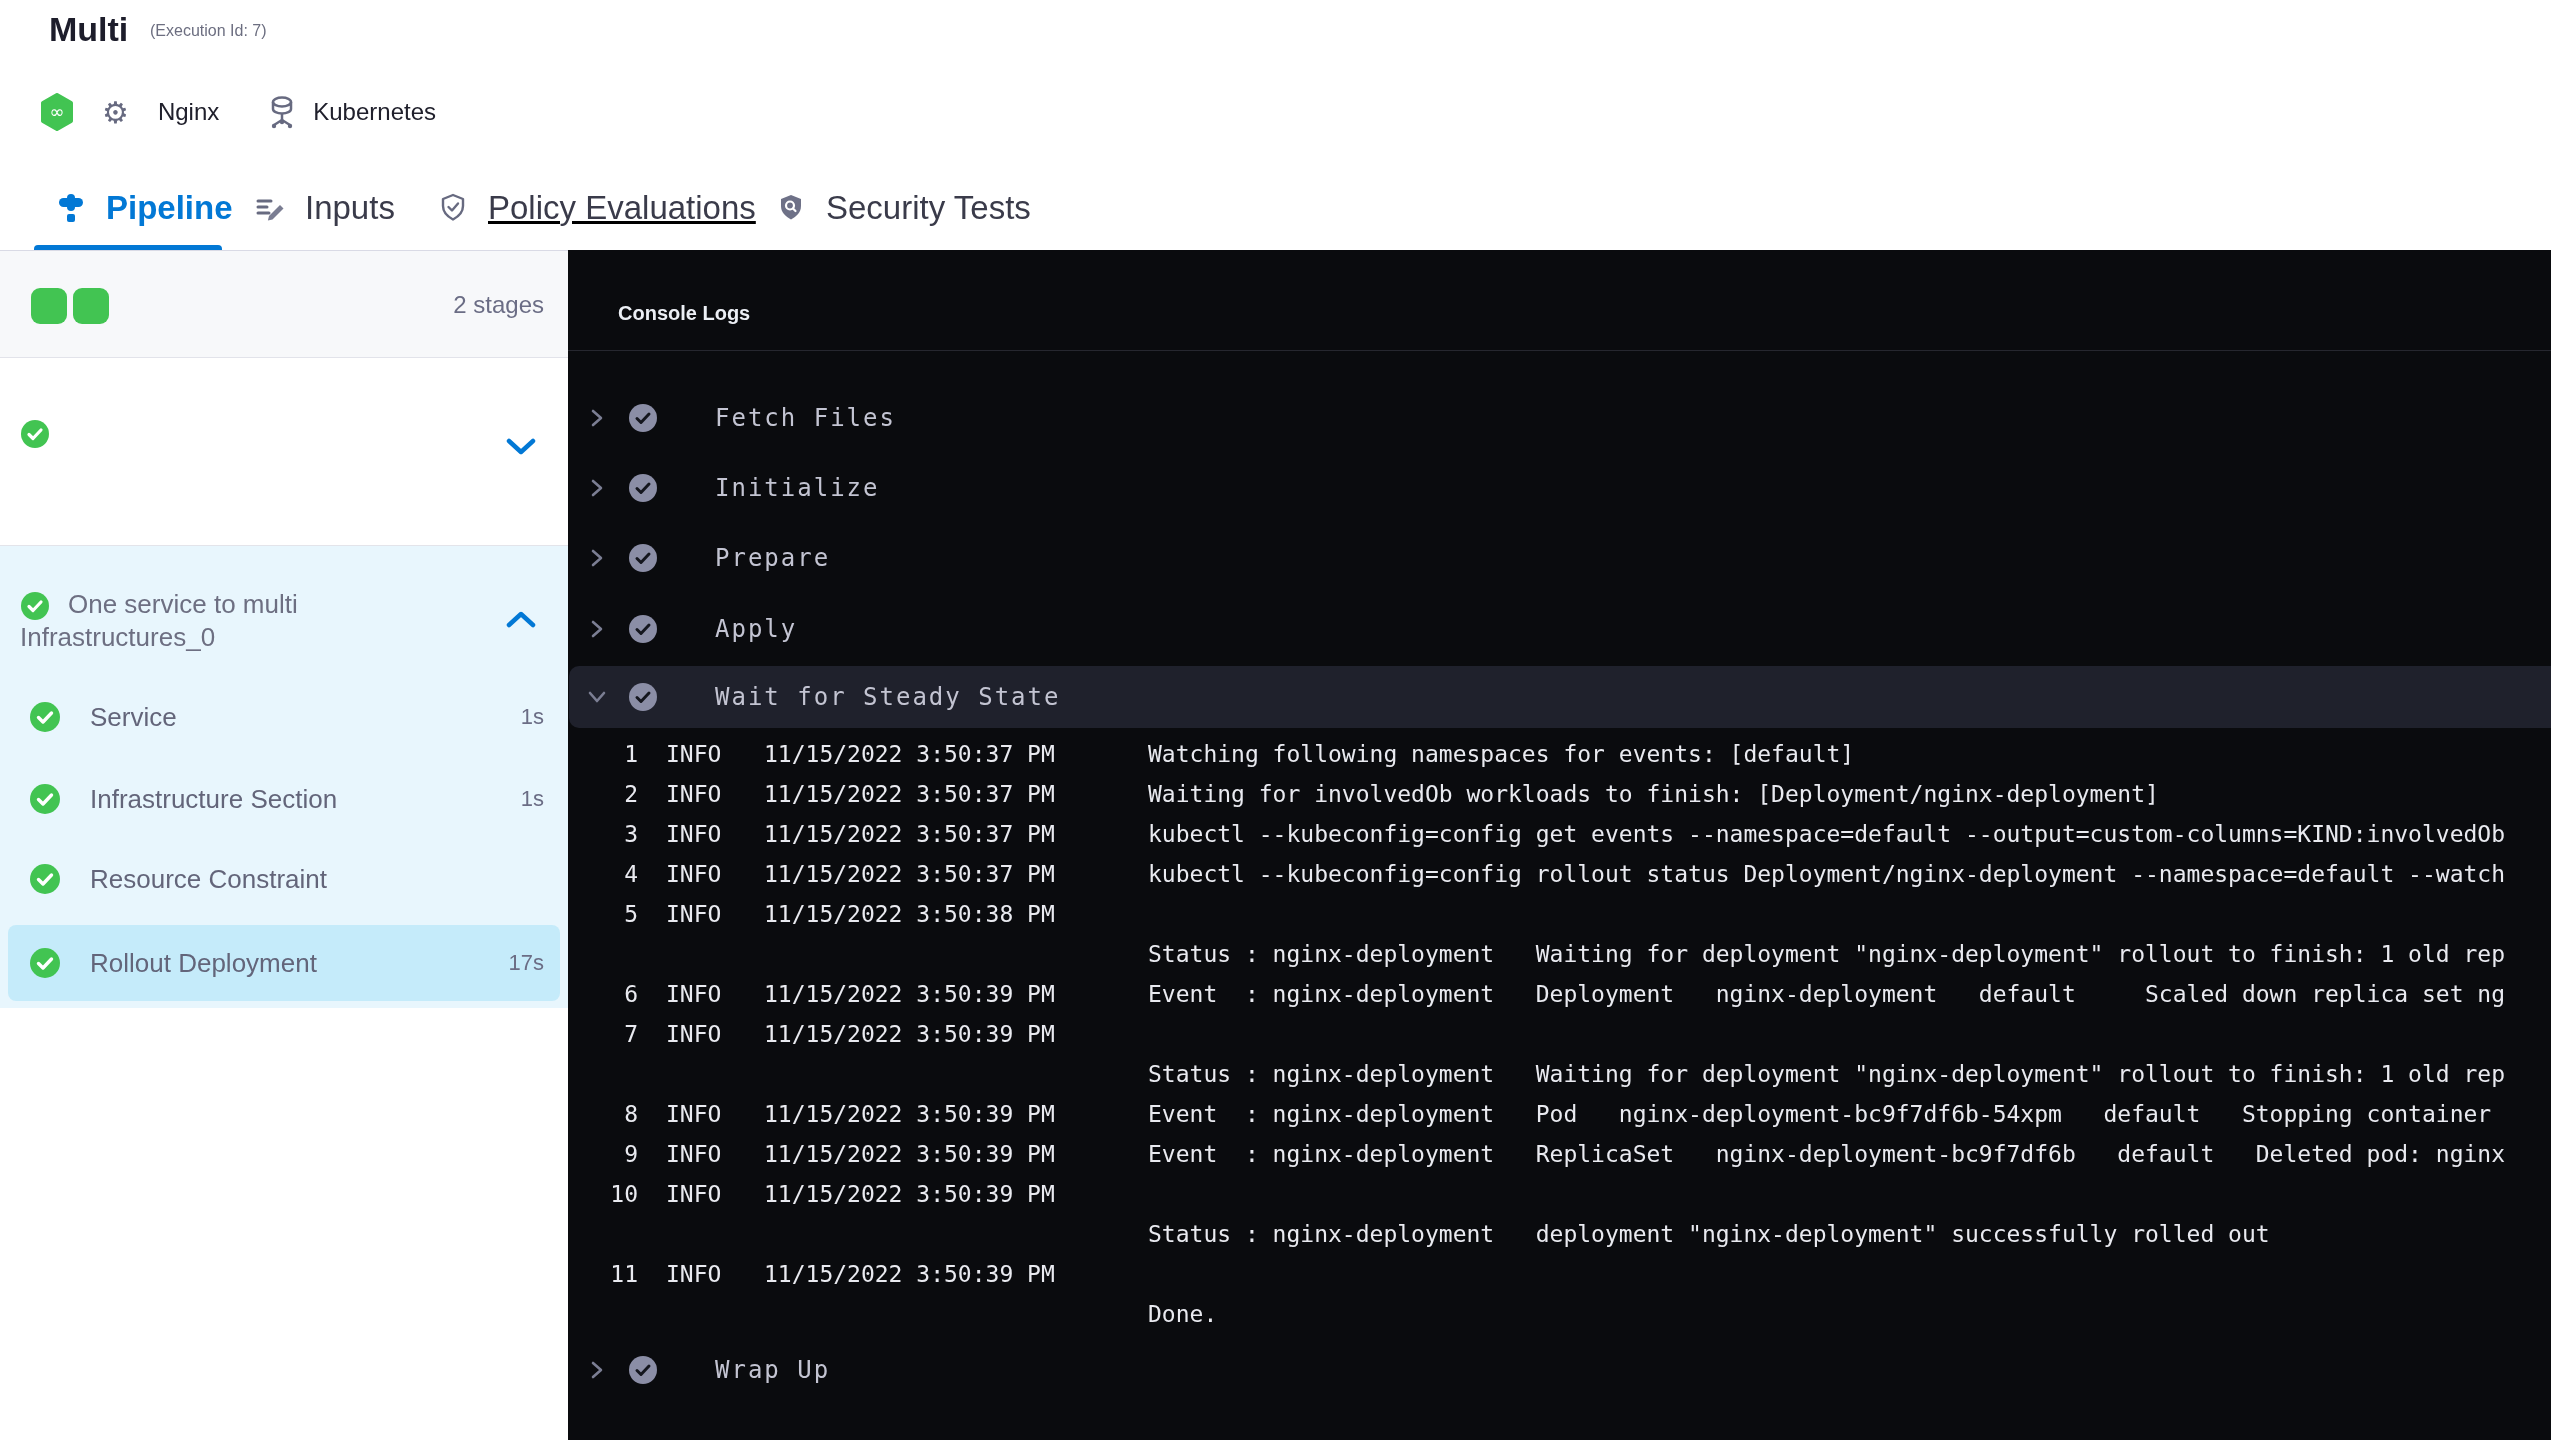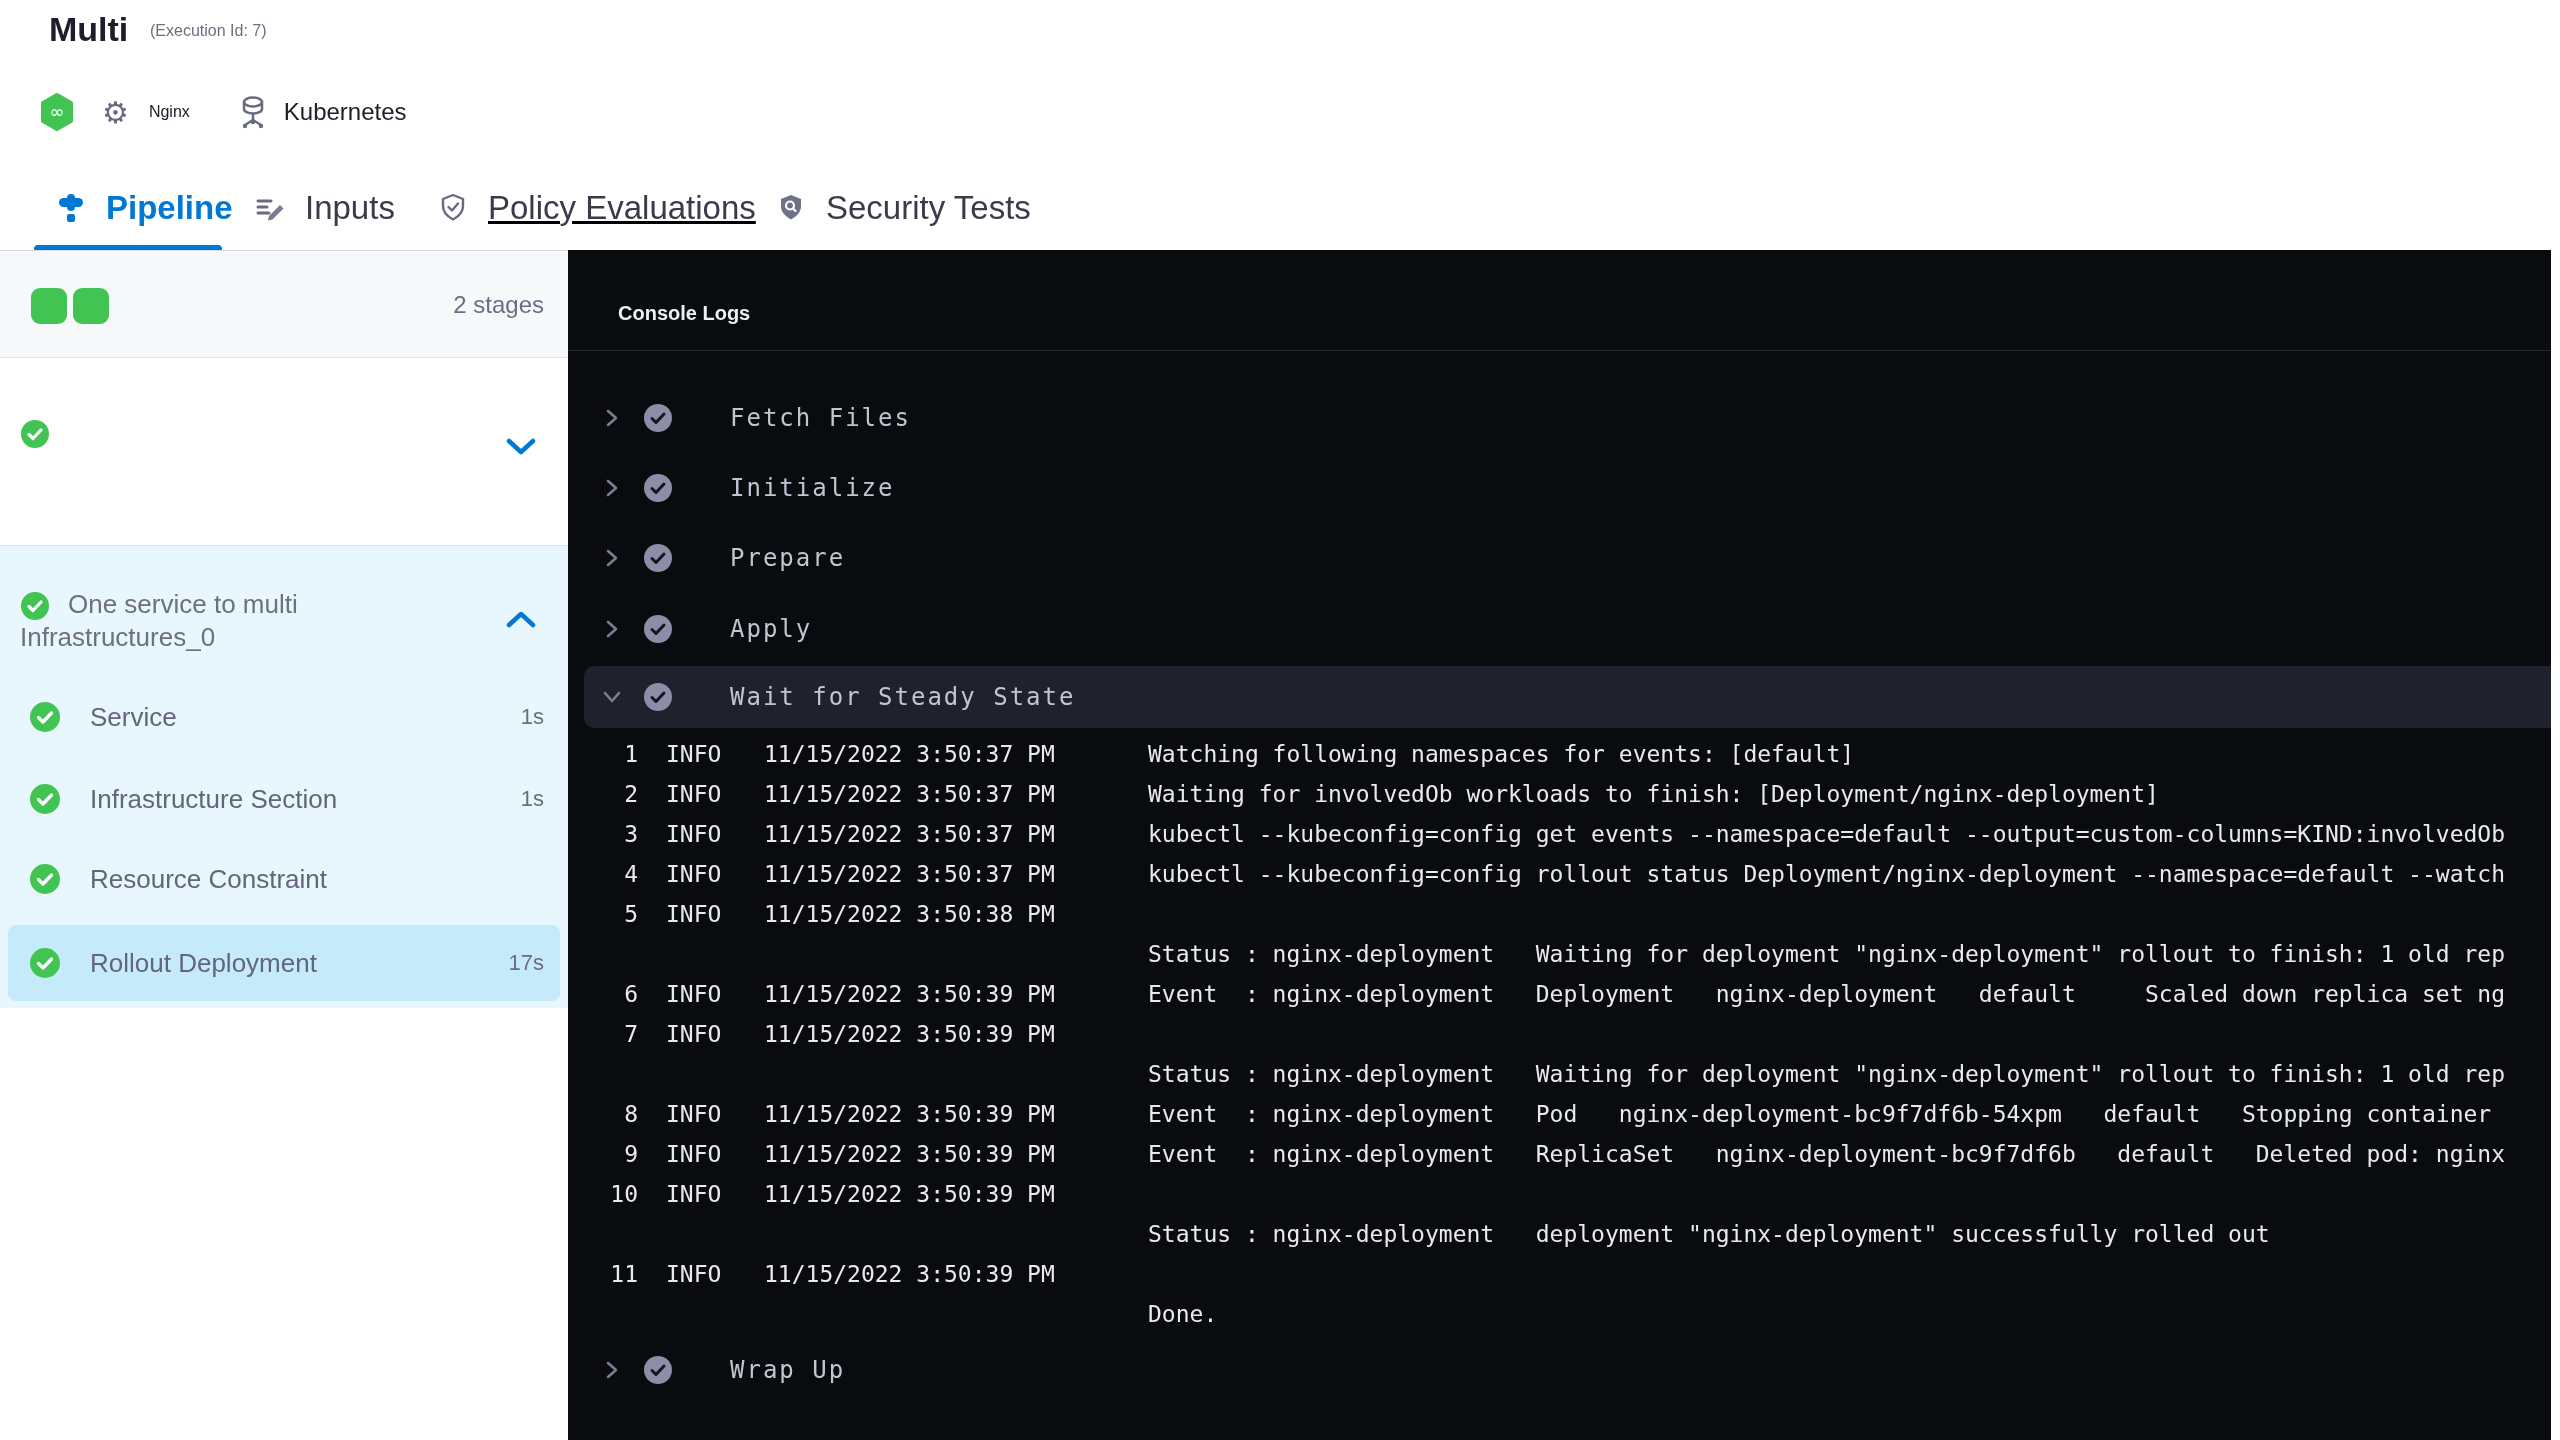--- a/index.html
+++ b/index.html
@@ -6,21 +6,21 @@
   .app{position:relative;width:2551px;height:1440px;overflow:hidden;
        font-family:"Liberation Sans",sans-serif;background:#fff;}
 
   
   .hdr{position:absolute;left:0;top:0;width:100%;height:165px;background:#fff;}
   .hdr .title{position:absolute;left:49px;top:10px;font-size:34px;font-weight:bold;color:#1d1d2b;}
   .hdr .execid{position:absolute;left:150px;top:22px;font-size:16px;color:#6c6e80;}
   .meta{position:absolute;left:40px;top:90px;height:44px;display:flex;align-items:center;}
   .meta .cdicon{width:34px;height:38px;display:inline-block;}
   .meta .gear{font-size:30px;color:#676a80;margin-left:28px;}
-  .meta .svcname{font-size:16px;color:#20202c;margin-left:20px;}
+  .meta .svcname{font-size:24px;color:#20202c;margin-left:29px;}
   .meta .k8s{margin-left:48px;width:30px;height:34px;display:inline-block;}
   .meta .envname{font-size:24px;color:#20202c;margin-left:16px;}
 
   
   .tabbar{position:absolute;left:0;top:165px;width:100%;height:85px;border-bottom:1px solid #d9dae5;background:#fff;}
   .tab{position:absolute;top:0;height:100%;display:flex;align-items:center;gap:20px;cursor:pointer;}
   .tab .tab-label{font-size:33px;color:#3a3b4a;}
   .tab.active .tab-label{color:var(--accent);font-weight:bold;}
   .tab .tab-icon{width:30px;height:30px;display:inline-block;}
   .tab .underline{position:absolute;left:-22px;bottom:0;height:5px;border-radius:4px 4px 0 0;background:var(--accent);}
@@ -49,21 +49,21 @@
   .step-row.selected{background:var(--selbg);}
   .step-check{width:30px;height:30px;margin-left:22px;flex:none;}
   .step-name{font-size:26px;color:#63657a;margin-left:30px;white-space:nowrap;}
   .step-duration{margin-left:auto;margin-right:16px;font-size:22px;color:#6b6d85;}
 
   
   .console{position:absolute;left:568px;top:250px;width:1992px;height:1190px;background:var(--consolebg);}
   .console-title{position:absolute;left:50px;top:52px;font-size:20px;font-weight:bold;color:#eceff5;}
   .console-divider{position:absolute;left:0;top:100px;width:100%;height:1px;background:#26272f;}
 
-  .cstep{position:absolute;left:16px;right:0;height:56px;display:flex;align-items:center;cursor:pointer;
+  .cstep{position:absolute;left:1px;right:0;height:56px;display:flex;align-items:center;cursor:pointer;
          font-family:"DejaVu Sans Mono",monospace;}
   .cstep.expanded{background:#1f212c;border-radius:10px;height:62px;}
   .cstep .chev{width:20px;height:20px;margin-left:18px;flex:none;}
   .cstep .cchk{width:28px;height:28px;margin-left:22px;flex:none;}
   .cstep .clabel{margin-left:58px;font-size:24px;letter-spacing:2px;color:#c3c4d2;white-space:pre;}
 
   .logs{position:absolute;left:0;top:484px;right:0;}
   .log-row{height:40px;display:flex;align-items:center;overflow:hidden;
            font-family:"DejaVu Sans Mono",monospace;font-size:23px;color:#e9eaf0;}
   .log-row span{white-space:pre;}

